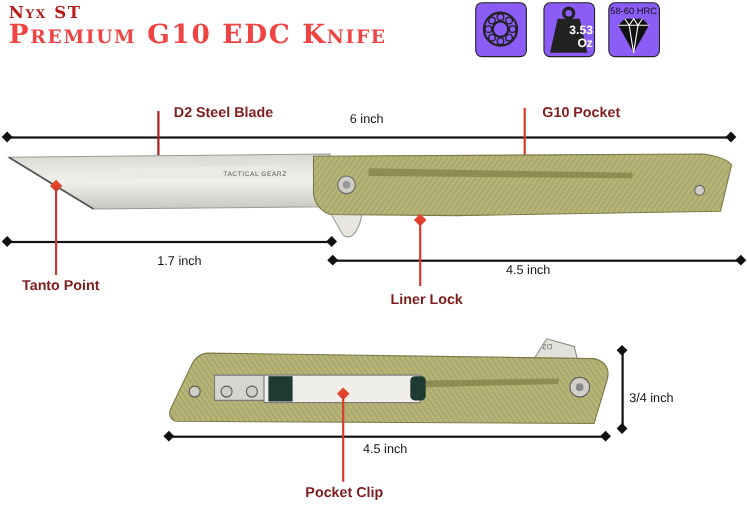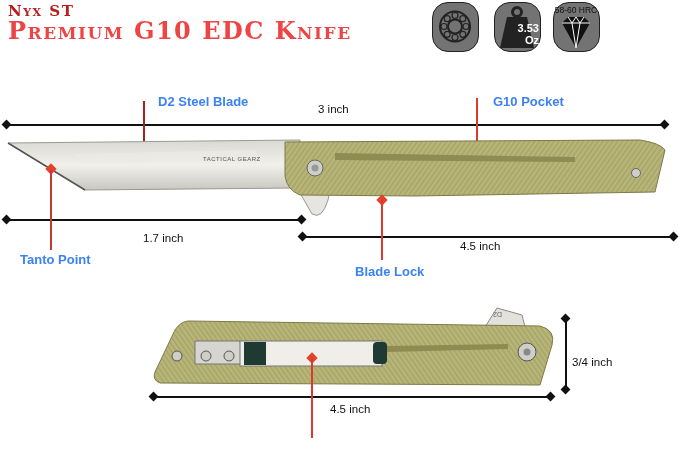--- a/index.html
+++ b/index.html
@@ -1,22 +1,22 @@
 <!DOCTYPE html>
 <html><head>
 <meta charset="utf-8">
 <style>
   html, body { margin:0; padding:0; background:#ffffff; }
   body { width:679px; height:475px; position:relative; overflow:hidden; font-family:"Liberation Sans", sans-serif; }
   .abs { position:absolute; }
   .title-sub { left:8px; top:2px; font-family:"DejaVu Serif", serif; font-size:15px; font-weight:bold; letter-spacing:1.5px; font-variant:small-caps; color:#b91c1c; }
   .title-main { left:8px; top:16px; font-family:"DejaVu Serif", serif; font-size:24px; font-weight:bold; letter-spacing:1.5px; font-variant:small-caps; color:#ef4444; white-space:nowrap; }
-  .badge { top:2px; width:47px; height:50px; border:1.5px solid #222; border-radius:16px; background:#737373; box-sizing:border-box; }
+  .badge { top:2px; width:47px; height:50px; border:1.5px solid #222; border-radius:6px; background:#8b5cf6; box-sizing:border-box; }
   .badge svg { display:block; }
-  .label-red { color:#3b82f6; font-weight:bold; font-size:13px; white-space:nowrap; }
+  .label-red { color:#7f1d1d; font-weight:bold; font-size:13px; white-space:nowrap; }
   .dim-text { color:#111; font-size:11.5px; white-space:nowrap; }
   .hline { height:2px; background:#111; }
   .vline { width:2px; background:#111; }
   .diamond { width:7px; height:7px; background:#111; transform:rotate(45deg); }
   .red-line { width:2px; background:#d93a2b; }
   .red-dot { width:8px; height:8px; background:#e2432a; transform:rotate(45deg); }
 </style>
 </head>
 <body>
 
@@ -53,21 +53,21 @@
   <div class="abs" style="left:0;top:2px;width:44px;text-align:center;font-size:8.5px;color:#111;">58-60 HRC</div>
   <svg class="abs" style="left:0;top:12px;" width="44" height="35" viewBox="0 0 44 35">
     <path d="M8 8 L14 2 L30 2 L36 8 L22 33 Z" fill="#111"></path>
     <path d="M8 8 L36 8 M14 2 L18 8 L22 2 L26 8 L30 2 M18 8 L22 33 L26 8" stroke="#fff" stroke-width="1" fill="none"></path>
   </svg>
 </div>
 
 <div class="abs hline" style="left:6px;top:124px;width:659px;"></div>
 <div class="abs diamond" style="left:3px;top:121px;"></div>
 <div class="abs diamond" style="left:661px;top:121px;"></div>
-<div class="abs dim-text" style="left:318px;top:103px;">3 inch</div>
+<div class="abs dim-text" style="left:318px;top:103px;">6 inch</div>
 
 <div class="abs label-red" style="left:158px;top:94px;">D2 Steel Blade</div>
 <div class="abs red-line" style="left:143px;top:101px;height:70px;background:#a8211e;"></div>
 <div class="abs red-dot" style="left:140px;top:168px;"></div>
 
 <div class="abs label-red" style="left:493px;top:94px;">G10 Pocket</div>
 <div class="abs red-line" style="left:476px;top:98px;height:60px;"></div>
 <div class="abs red-dot" style="left:473px;top:155px;"></div>
 
 <svg class="abs" style="left:0;top:130px;" width="679" height="95" viewBox="0 130 679 95">
@@ -106,21 +106,21 @@
 <div class="abs diamond" style="left:299px;top:233px;"></div>
 <div class="abs diamond" style="left:670px;top:233px;"></div>
 <div class="abs dim-text" style="left:460px;top:240px;">4.5 inch</div>
 
 <div class="abs red-dot" style="left:47px;top:165px;"></div>
 <div class="abs red-line" style="left:50px;top:170px;height:80px;background:#c43a30;"></div>
 <div class="abs label-red" style="left:20px;top:252px;">Tanto Point</div>
 
 <div class="abs red-dot" style="left:378px;top:196px;"></div>
 <div class="abs red-line" style="left:381px;top:200px;height:60px;"></div>
-<div class="abs label-red" style="left:355px;top:264px;">Blade Lock</div>
+<div class="abs label-red" style="left:355px;top:264px;">Liner Lock</div>
 
 <svg class="abs" style="left:140px;top:300px;" width="420" height="95" viewBox="140 300 420 95">
   <defs>
     <pattern id="g10b" width="4" height="4" patternUnits="userSpaceOnUse" patternTransform="rotate(-35)">
       <rect width="4" height="4" fill="#aaa86a"></rect>
         <rect width="2" height="4" fill="#b8b67a"></rect>
     </pattern>
   </defs>
   <path d="M485 327 L497 308 L522 315 L525 327 Z" fill="#e2e1da" stroke="#888" stroke-width="1"></path>
   <path d="M188 321 L540 326 Q556 330 552 345 L540 385 L160 383 Q152 380 155 372 L175 330 Q180 322 188 321 Z" fill="url(#g10b)" stroke="#7b7a48" stroke-width="1"></path>
@@ -144,13 +144,14 @@
 <div class="abs dim-text" style="left:572px;top:356px;">3/4 inch</div>
 
 <div class="abs hline" style="left:153px;top:396px;width:398px;"></div>
 <div class="abs diamond" style="left:150px;top:393px;"></div>
 <div class="abs diamond" style="left:547px;top:393px;"></div>
 <div class="abs dim-text" style="left:330px;top:403px;">4.5 inch</div>
 
 <div class="abs red-dot" style="left:308px;top:354px;"></div>
 <div class="abs red-line" style="left:311px;top:358px;height:80px;"></div>
 <div class="abs label-red" style="left:258px;top:440px;width:110px;text-align:center;line-height:16px;">
+  <div>Pocket Clip</div>
 </div>
 
 </body></html>

